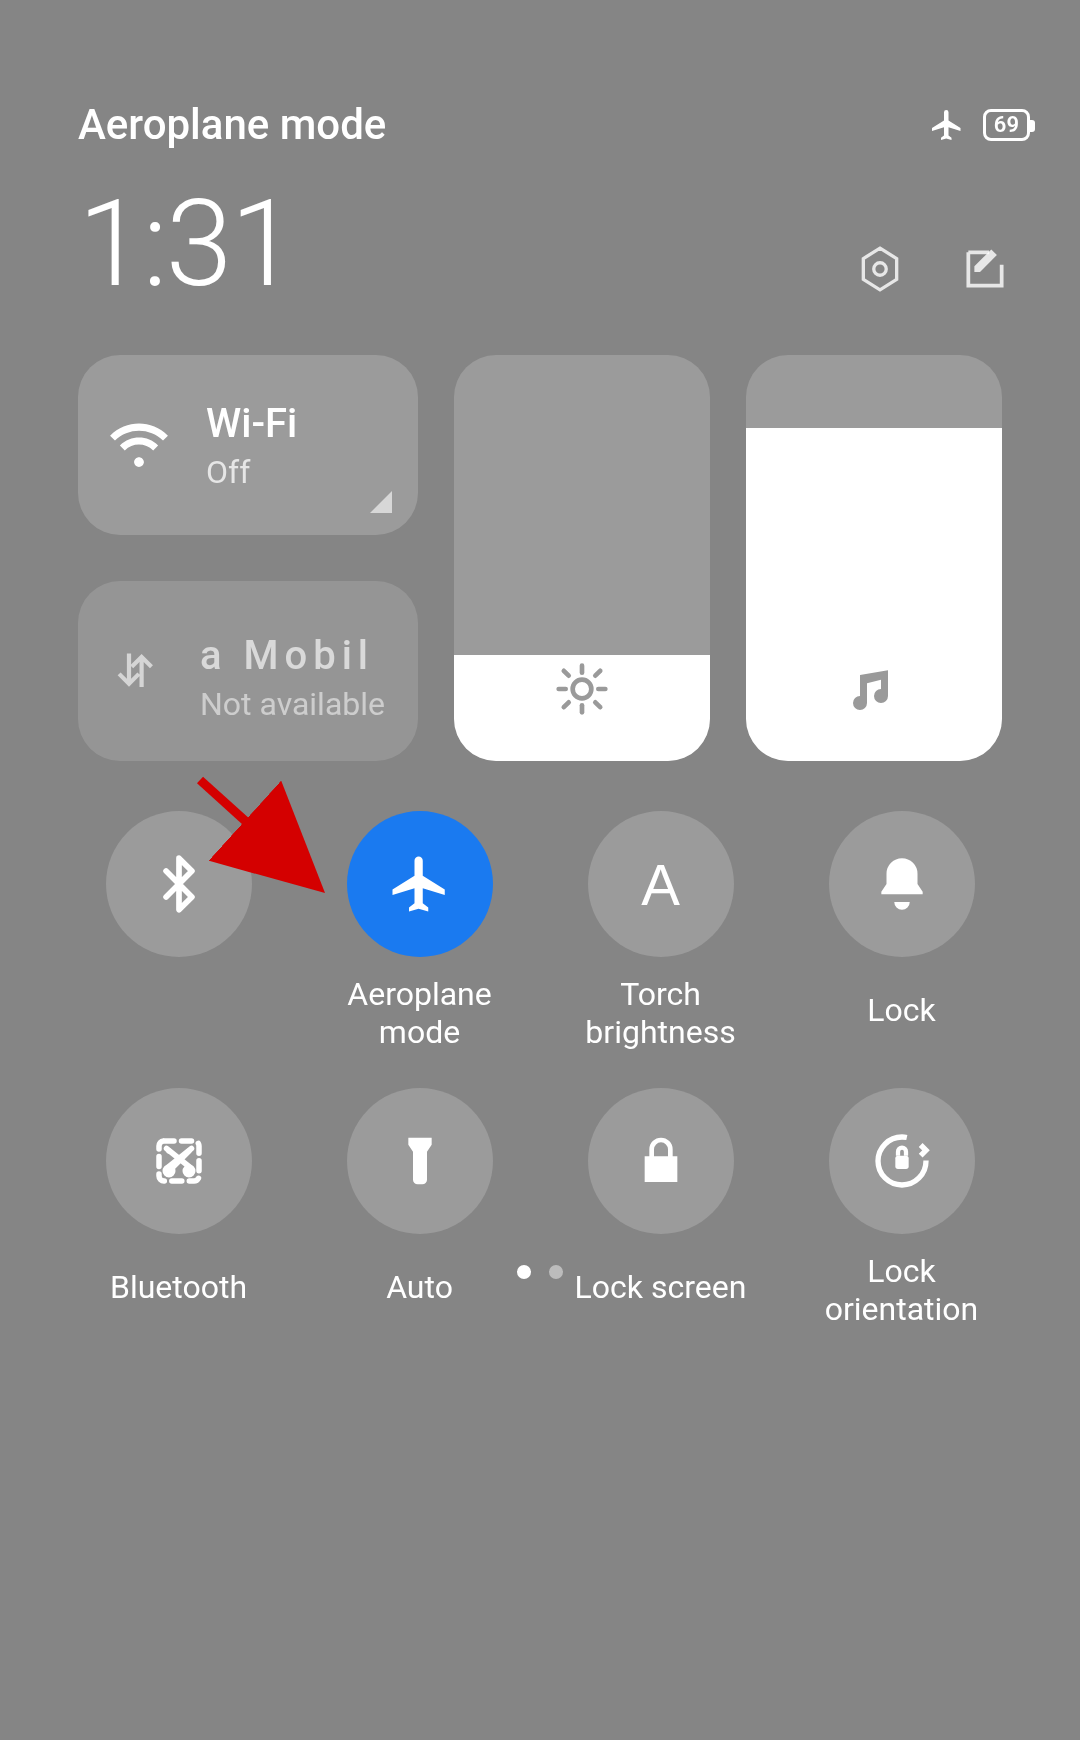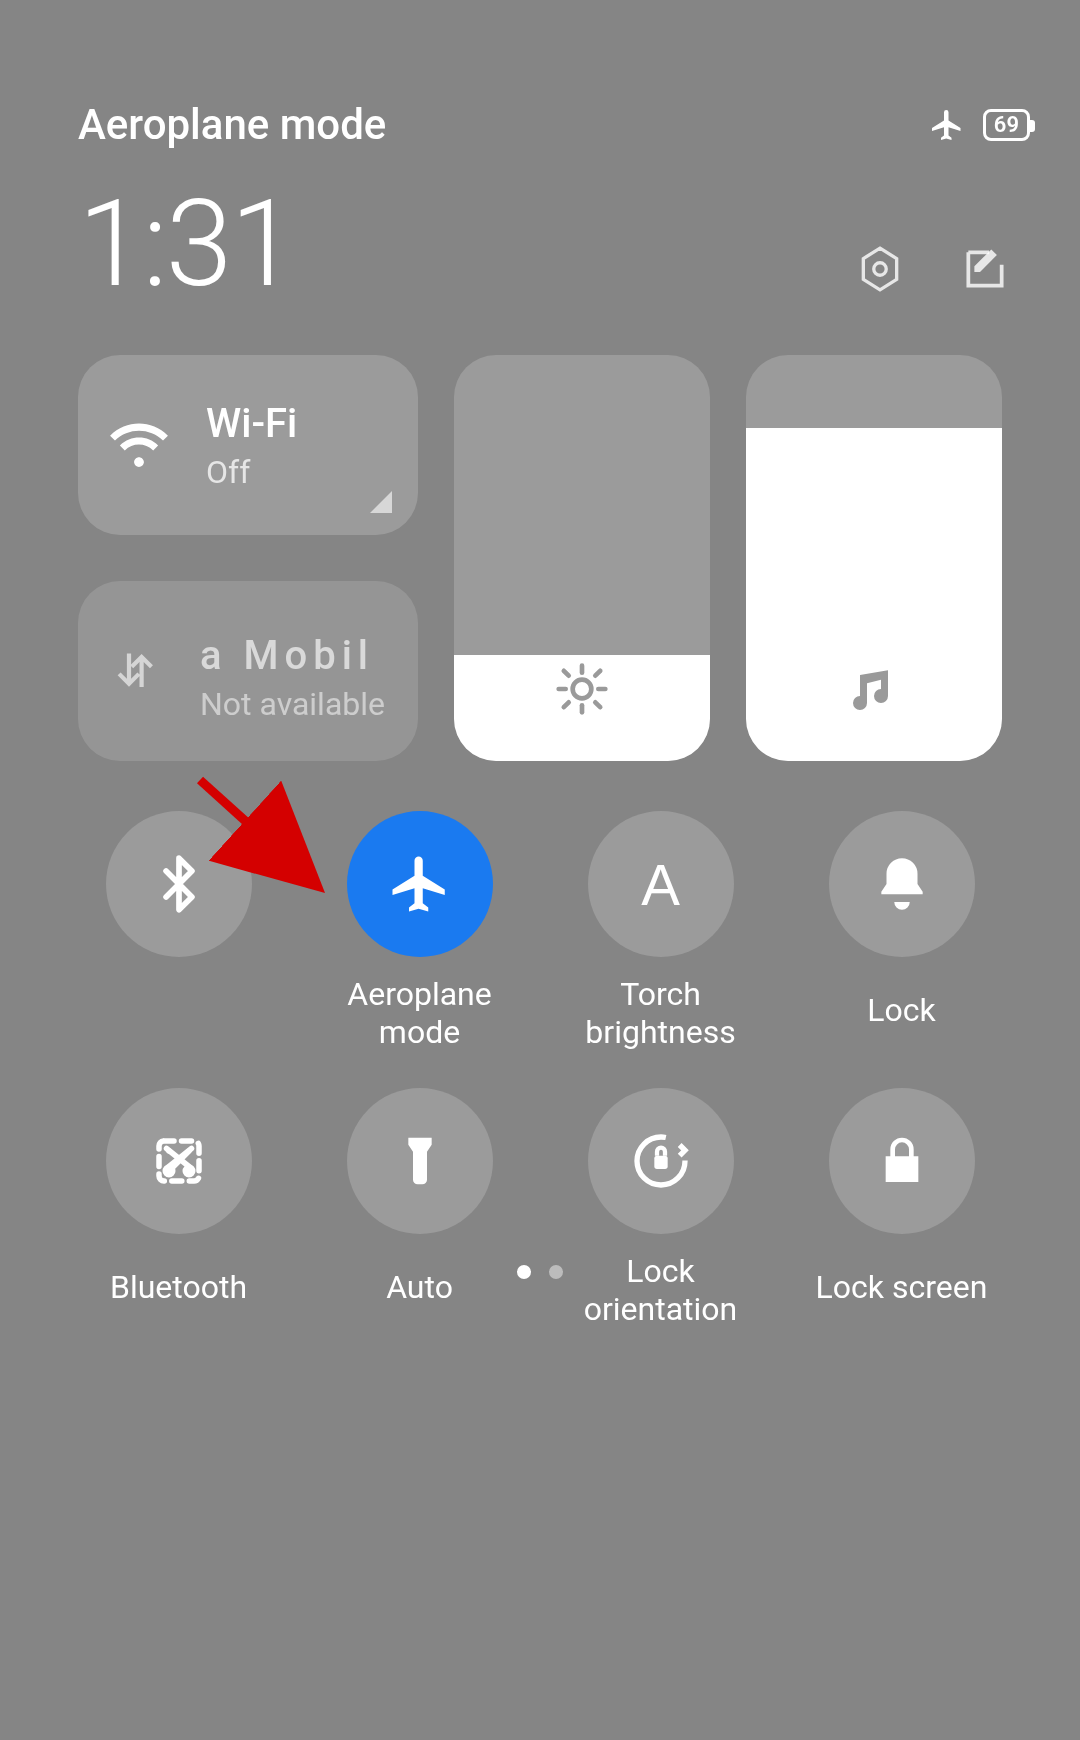--- a/index.html
+++ b/index.html
@@ -311,40 +311,40 @@
               <path d="M7 2h10v3l-2 3v12a2 2 0 0 1-2 2h-2a2 2 0 0 1-2-2V8L7 5V2zm3 9h4v2h-4v-2z"></path>
             </svg>
         </span>
       </div>
       <div class="toggle-label">Auto</div>
     </div>
 
     <div class="toggle">
       <div class="toggle-btn">
         <span>
+          <svg width="56" height="56" viewBox="0 0 24 24" fill="#fff">
+              <path d="M17 10V7a5 5 0 0 0-10 0v3H5v11h14V10h-2zm-8 0V7a3 3 0 0 1 6 0v3H9z"></path>
+            </svg>
+        </span>
+      </div>
+      <div class="toggle-label wrap">Lock screen</div>
+    </div>
+
+    <div class="toggle">
+      <div class="toggle-btn">
+        <span>
           <svg width="64" height="64" viewBox="0 0 24 24" fill="none" stroke="#fff" stroke-width="2">
               <circle cx="12" cy="12" r="9" stroke-dasharray="44 12"></circle>
               <path d="M19 6l2 2-2 2" fill="none"></path>
               <rect x="9.5" y="10" width="5" height="5" rx="1" fill="#fff" stroke="none"></rect>
               <path d="M10.5 10V8.5a1.5 1.5 0 0 1 3 0V10" stroke="#fff" stroke-width="1.6"></path>
             </svg>
         </span>
       </div>
       <div class="toggle-label wrap">Lock orientation</div>
-    </div>
-
-    <div class="toggle">
-      <div class="toggle-btn">
-        <span>
-          <svg width="56" height="56" viewBox="0 0 24 24" fill="#fff">
-              <path d="M17 10V7a5 5 0 0 0-10 0v3H5v11h14V10h-2zm-8 0V7a3 3 0 0 1 6 0v3H9z"></path>
-            </svg>
-        </span>
-      </div>
-      <div class="toggle-label wrap">Lock screen</div>
     </div>
 
   </div>
 </div>
 
 <div class="dots">
   <div class="dot active"></div>
   <div class="dot"></div>
 </div>
 

